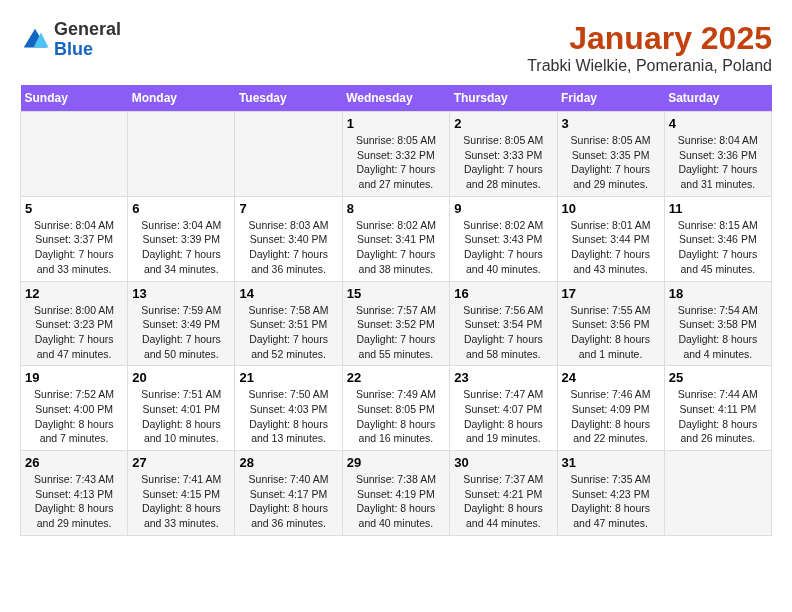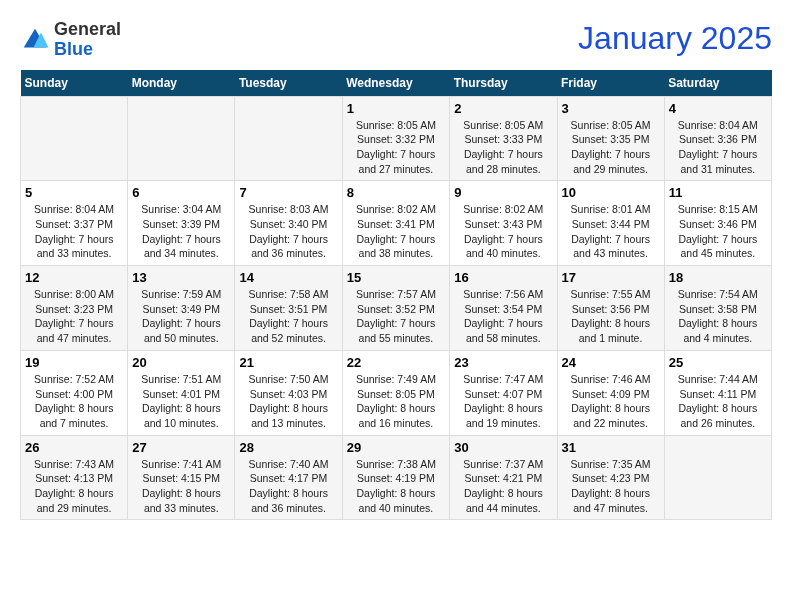--- a/index.html
+++ b/index.html
@@ -32,35 +32,35 @@
     .logo-blue { color: #1565c0; }
     .logo-icon {
       width: 30px;
       height: 30px;
     }
     .title-area {
       text-align: right;
     }
     .title-area h1 {
       font-size: 32px;
-      font-weight: normal;
-      color: #1d4ed8;
+      font-weight: bold;
+      color: #c2410c;
     }
     .title-area h2 {
       font-size: 16px;
       font-weight: normal;
       color: #333;
     }
     table {
       width: 100%;
       border-collapse: collapse;
       font-size: 11px;
     }
     thead tr {
-      background-color: #0c4a6e;
+      background-color: #8b5cf6;
       color: #fff;
     }
     thead th {
       padding: 6px 4px;
       text-align: left;
       font-weight: bold;
       font-size: 12px;
     }
     tbody tr {
       vertical-align: top;
@@ -100,20 +100,21 @@
       <polygon points="20,5 35,30 5,30" fill="#1565c0"></polygon>
       <polygon points="28,10 38,30 18,30" fill="#4fc3f7"></polygon>
     </svg>
     <div class="logo-text">
       <span class="logo-general">General</span>
       <span class="logo-blue">Blue</span>
     </div>
   </div>
   <div class="title-area">
     <h1>January 2025</h1>
+    <h2>Trabki Wielkie, Pomerania, Poland</h2>
   </div>
 </div>
 
 <table>
   <thead>
     <tr>
     <th>Sunday</th>
         <th>Monday</th>
         <th>Tuesday</th>
         <th>Wednesday</th>

